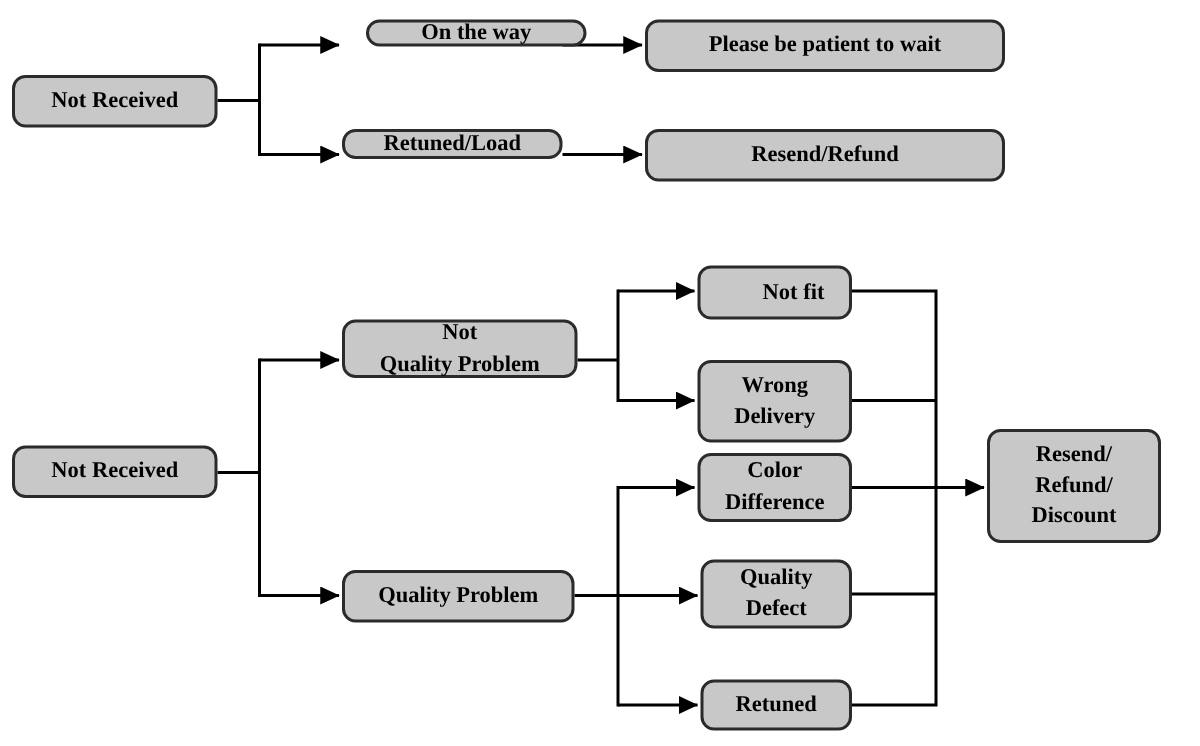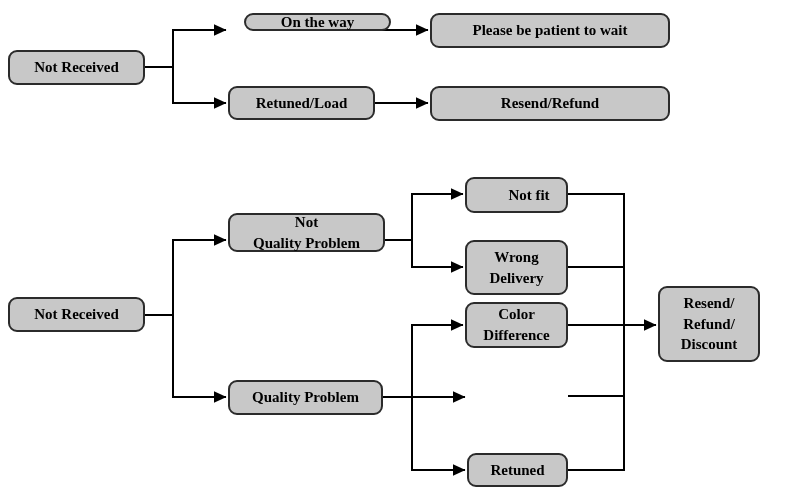--- a/index.html
+++ b/index.html
@@ -58,31 +58,33 @@
       <path d="M412,325 H463" marker-end="url(#ah)"></path>
       <path d="M412,397 H465" marker-end="url(#ah)"></path>
       <path d="M412,470 H465" marker-end="url(#ah)"></path>
       <path d="M568,194 H624 M568,267 H624 M568,396 H624 M568,470 H624 M624,193 V471"></path>
       <path d="M568,325 H656" marker-end="url(#ah)"></path>
     </g>
   </svg>
 
   <div class="node" style="left:8px; top:50px; width:137px; height:35px;">Not Received</div>
   <div class="node" style="left:228px; top:13px; width:147px; height:18px;margin-left:16px;">On the way</div>
-  <div class="node" style="left:228px; top:86px; width:147px; height:34px;">Retuned/Load</div>
+  <div class="node" style="left:228px; top:86px; width:147px; height:20px;">Retuned/Load</div>
   <div class="node" style="left:430px; top:86px; width:240px; height:35px;">Resend/Refund</div>
   <div class="node" style="left:430px; top:13px; width:240px; height:35px;">Please be patient to wait</div>
 
   <div class="node" style="left:8px; top:297px; width:137px; height:35px;">Not Received</div>
   <div class="node" style="left:228px; top:213px; width:157px; height:39px;">Not
 Quality Problem</div>
   <div class="node" style="left:228px; top:380px; width:155px; height:35px;">Quality Problem</div>
   <div class="node" style="left:465px; top:177px; width:103px; height:36px;padding-left:25px;">Not fit</div>
   <div class="node" style="left:465px; top:240px; width:103px; height:55px;">Wrong
 Delivery</div>
   <div class="node" style="left:465px; top:302px; width:103px; height:46px;">Color
 Difference</div>
+  <div class="node" style="left:467px; top:373px; width:101px; height:46px;">Quality
+Defect</div>
   <div class="node" style="left:467px; top:453px; width:101px; height:34px;">Retuned</div>
-  <div class="node" style="left:658px; top:286px; width:102px; height:76px;">Resend/
+  <div class="node" style="left:658px; top:286px; width:116px; height:76px;">Resend/
 Refund/
 Discount</div>
 
 </div>
 
 </body></html>

